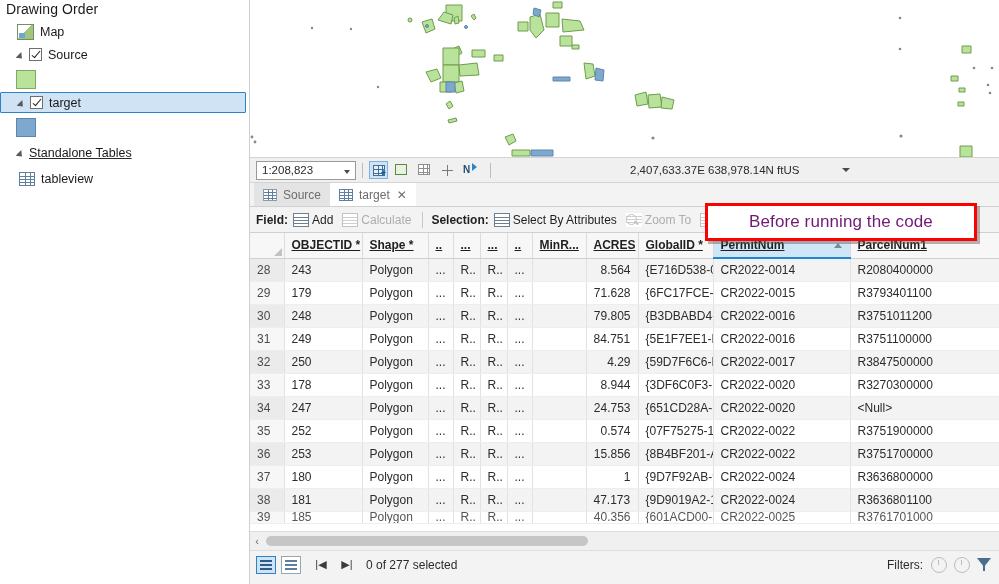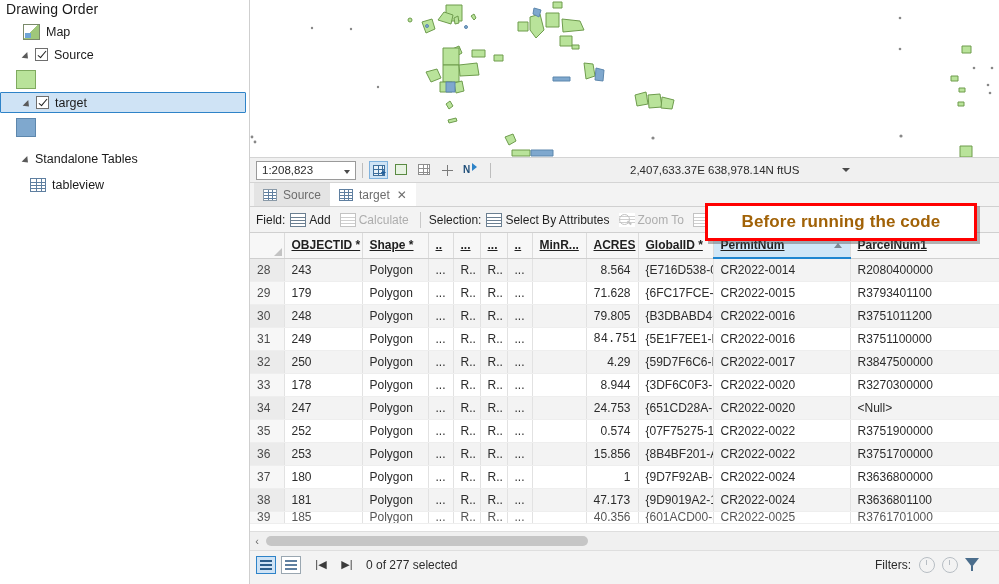--- a/index.html
+++ b/index.html
@@ -34,21 +34,21 @@
   .panel-title {
     font-size: 14px;
     color: #1a1a1a;
     padding: 1px 0 0 6px;
     letter-spacing: .1px;
   }
   .toc-row {
     display: flex;
     align-items: center;
     height: 23px;
-    padding-left: 23px;
+    padding-left: 17px;
     box-sizing: border-box;
     white-space: nowrap;
   }
   .toc-row.indent-swatch { padding-left: 16px; }
   .toc-row.sel {
     background: #cfe3f5;
     border: 1px solid #2e83c8;
     margin: 0 2px 0 0;
     width: 246px;
     border-radius: 1px;
@@ -293,21 +293,21 @@
     background: #f3f3f3;
     display: flex;
     align-items: center;
     padding-left: 6px;
     border-bottom: 1px solid #d0d0d0;
     box-sizing: border-box;
     font-size: 12px;
     white-space: nowrap;
     position: relative;
   }
-  .cmd-label { font-weight: normal; color: #1f1f1f; margin-right: 5px; }
+  .cmd-label { font-weight: bold; color: #1f1f1f; margin-right: 5px; }
   .cmd-item {
     display: inline-flex;
     align-items: center;
     margin-right: 9px;
     color: #1f1f1f;
   }
   .cmd-item.disabled { color: #adadad; }
   .cmd-gly {
     width: 16px; height: 14px;
     margin-right: 3px;
@@ -354,22 +354,22 @@
     background: #ffffff;
     border: 3px solid #ff0000;
     box-shadow: 3px 3px 0 rgba(90,90,90,.45);
     display: flex;
     align-items: center;
     justify-content: center;
     box-sizing: border-box;
     z-index: 30;
   }
   #annotation span {
-    color: #a16207;
-    font-weight: bold;
+    color: #701a75;
+    font-weight: normal;
     font-size: 17px;
     letter-spacing: .1px;
   }
 
   
   #grid-wrap {
     position: relative;
     background: #ffffff;
     height: 298px;
     overflow: hidden;
@@ -495,21 +495,21 @@
   }
   .nav-btn {
     width: 18px; height: 18px;
     display: flex; align-items: center; justify-content: center;
     color: #3b3b3b; font-size: 11px;
     margin-right: 2px;
   }
   .sel-text { margin-left: 8px; font-size: 12px; color: #2b2b2b; }
   .filters-wrap {
     position: absolute;
-    right: 12px;
+    right: 0;
     display: flex;
     align-items: center;
   }
   .filters-label { font-size: 12px; color: #2b2b2b; margin-right: 7px; }
   .filter-icon {
     width: 17px; height: 17px;
     margin-right: 6px;
     position: relative;
     opacity: .45;
   }
@@ -560,25 +560,25 @@
 
     <div class="toc-row sel" style="margin-left:0px;">
       <span class="expander"></span>
       <span class="chk"></span>
       <span class="toc-label">target</span>
     </div>
     <div class="toc-row indent-swatch" style="height:28px;">
       <span class="swatch blue"></span>
     </div>
 
-    <div class="toc-row" style="margin-top:6px;">
+    <div class="toc-row" style="margin-top:0;text-decoration:underline;">
       <span class="expander"></span>
       <span class="toc-label">Standalone Tables</span>
     </div>
-    <div class="toc-row" style="padding-left:30px;margin-top:3px;">
+    <div class="toc-row" style="padding-left:19px;margin-top:3px;">
       <span class="tbl-icon"></span>
       <span class="toc-label">tableview</span>
     </div>
   </div>
 
   <div id="map-area">
     <svg width="749" height="157" viewBox="0 0 749 157">
       <g fill="#b9e39a" stroke="#6e9c4d" stroke-width="1">
         <path d="M196,5 h16 v16 h-16 z"></path>
         <path d="M188,20 l6,-8 l9,3 l-2,9 z"></path>
@@ -814,21 +814,21 @@
             </tr>
             <tr>
               <td class="rowhdr">31</td>
               <td>249</td>
               <td>Polygon</td>
               <td>...</td>
               <td>R..</td>
               <td>R..</td>
               <td>...</td>
               <td></td>
-              <td style="text-align: center; font-family: Liberation Mono, monospace;">84.751</td>
+              <td style="text-align: left;">84.751</td>
               <td>{5E1F7EE1-D:</td>
               <td>CR2022-0016</td>
               <td>R3751100000</td>
             </tr>
             <tr class="alt">
               <td class="rowhdr">32</td>
               <td>250</td>
               <td>Polygon</td>
               <td>...</td>
               <td>R..</td>

